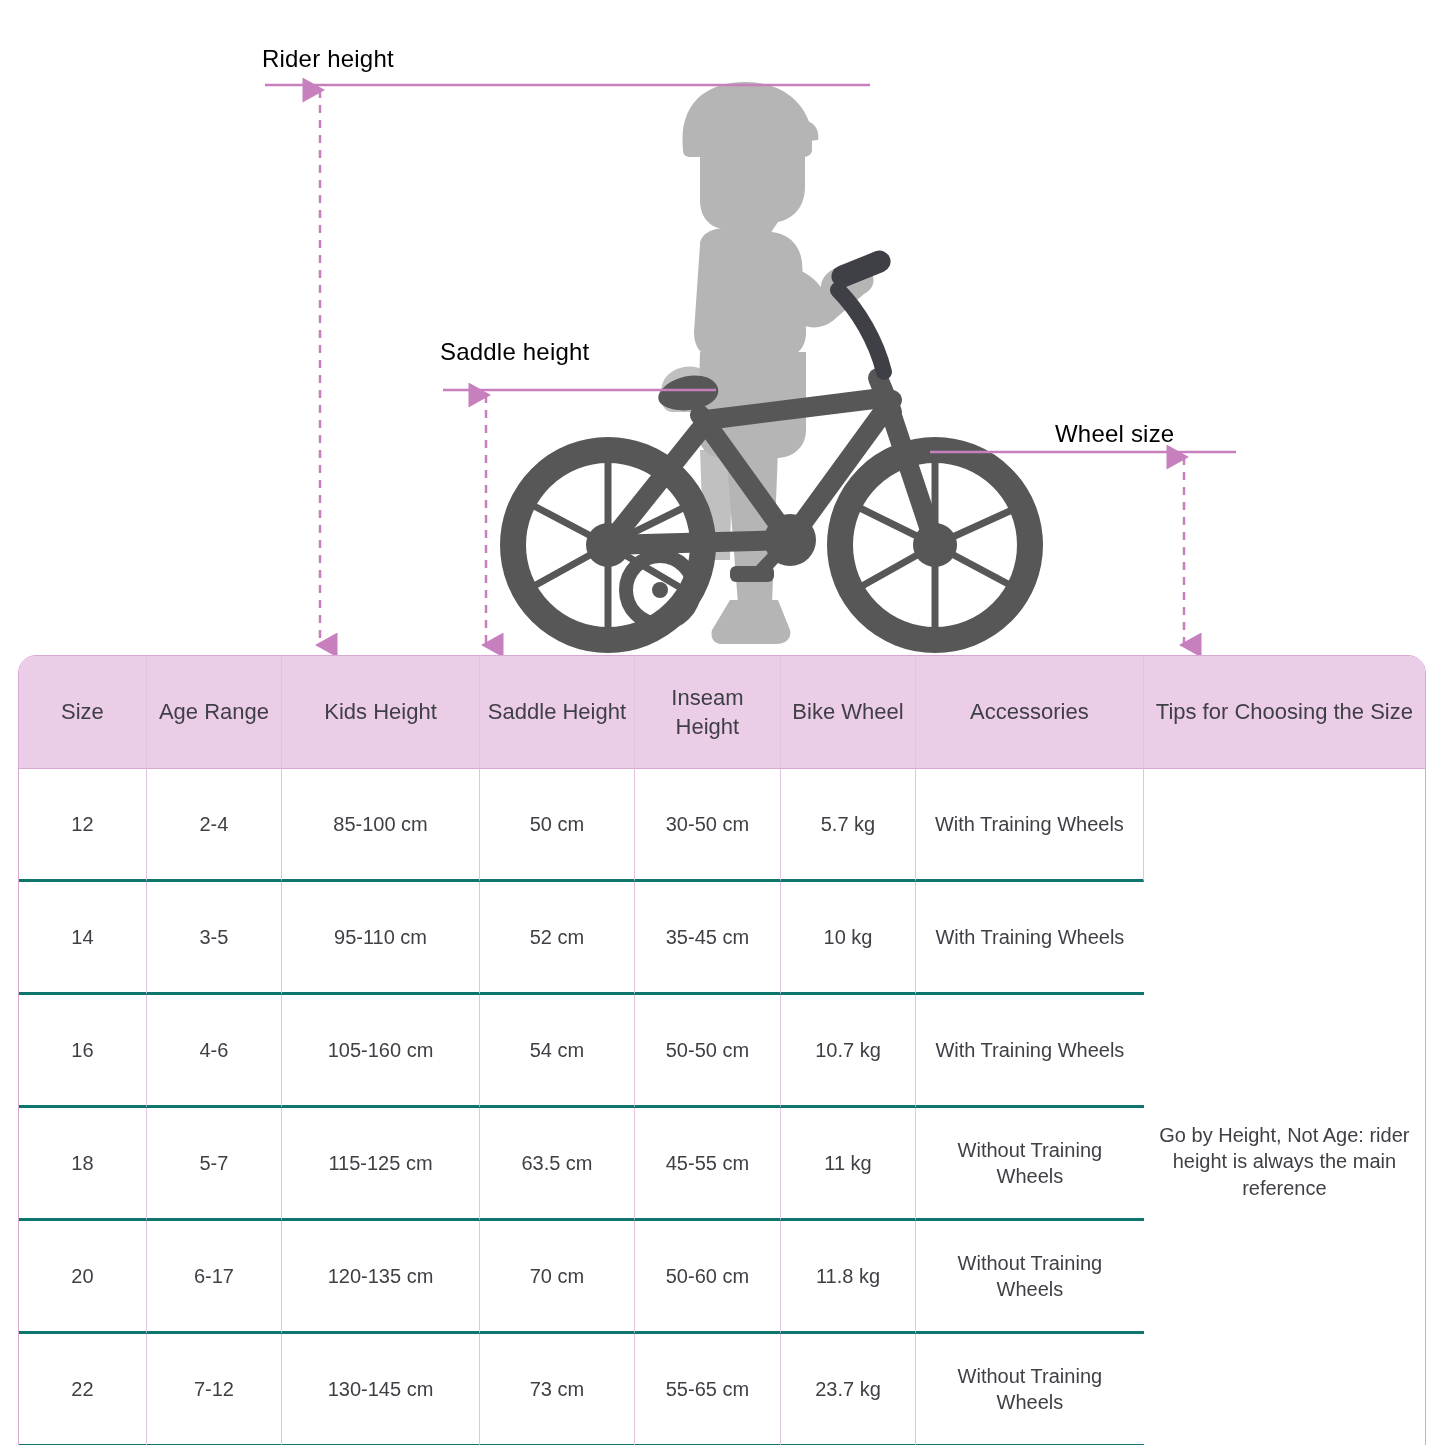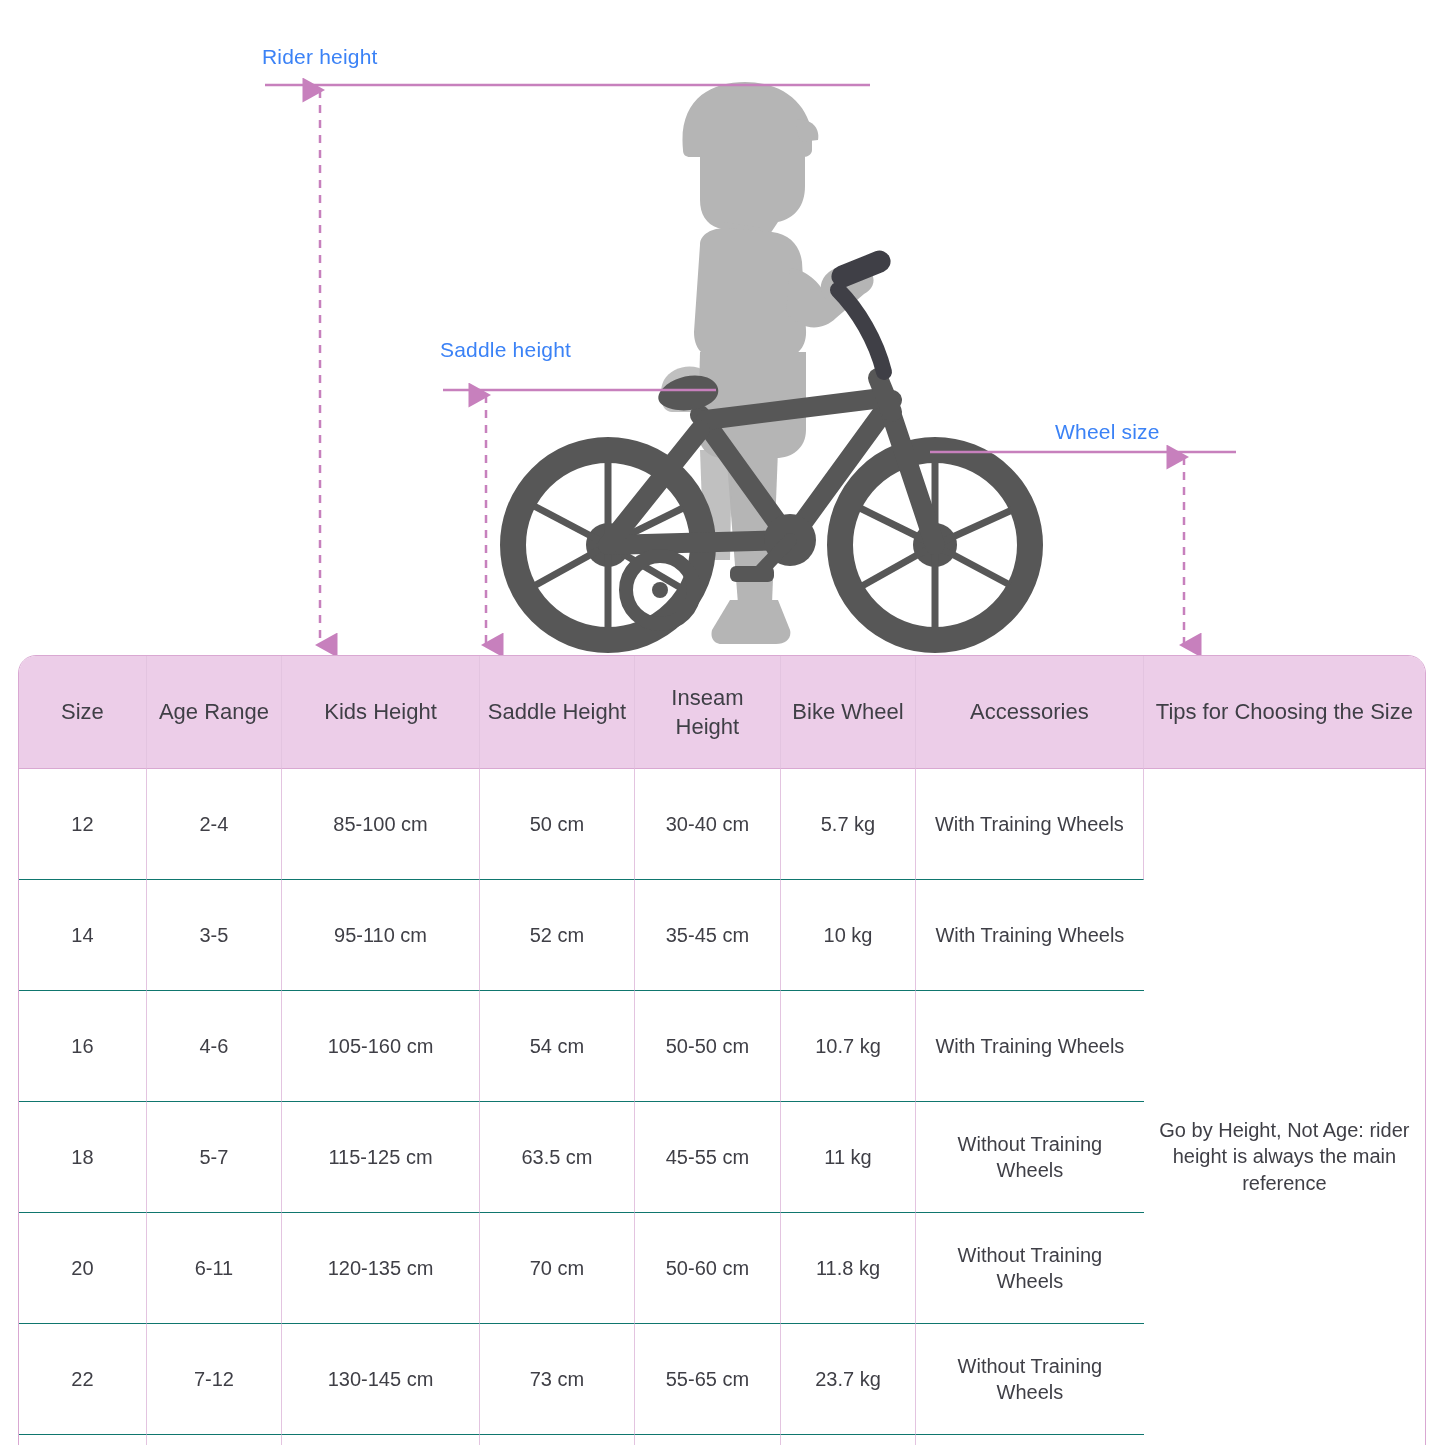--- a/index.html
+++ b/index.html
@@ -22,22 +22,22 @@
     left: 0;
     top: 0;
     width: 1445px;
     height: 660px;
   }
   #illustration svg {
     display: block;
   }
   .anno-label {
     position: absolute;
-    font-size: 21px;
-    color: #3b82f6;
+    font-size: 24px;
+    color: #000000;
     letter-spacing: 0.2px;
     white-space: nowrap;
   }
   #label-rider { left: 262px; top: 45px; }
   #label-saddle { left: 440px; top: 338px; }
   #label-wheel { left: 1055px; top: 420px; text-align: right; }
 
   
   #size-table-wrap {
     position: absolute;
@@ -53,21 +53,21 @@
     font-size: 20px;
     color: #3f3f46;
     border: 1px solid #d9a8d2;
     border-radius: 18px;
     overflow: hidden;
     background: #ffffff;
   }
   table.size-table th,
   table.size-table td {
     border-right: 1px solid #e3c4e0;
-    border-bottom: 1px solid #0f766e;
+    border-bottom: 3px solid #0f766e;
     text-align: center;
     vertical-align: middle;
     padding: 10px 6px;
     line-height: 1.32;
   }
   table.size-table th:last-child,
   table.size-table td:last-child {
     border-right: none;
   }
   table.size-table tr:last-child td {
@@ -258,21 +258,21 @@
         <th>Accessories</th>
         <th>Tips for Choosing the Size</th>
       </tr>
     </thead>
     <tbody>
       <tr>
         <td>12</td>
         <td>2-4</td>
         <td>85-100 cm</td>
         <td>50 cm</td>
-        <td>30-40 cm</td>
+        <td>30-50 cm</td>
         <td>5.7 kg</td>
         <td>With Training Wheels</td>
         <td class="tips-cell" rowspan="7">Go by Height, Not Age: rider height is always the main reference</td>
       </tr>
       <tr>
         <td>14</td>
         <td>3-5</td>
         <td>95-110 cm</td>
         <td>52 cm</td>
         <td>35-45 cm</td>
@@ -292,21 +292,21 @@
         <td>18</td>
         <td>5-7</td>
         <td>115-125 cm</td>
         <td>63.5 cm</td>
         <td>45-55 cm</td>
         <td>11 kg</td>
         <td>Without Training Wheels</td>
       </tr>
       <tr>
         <td>20</td>
-        <td>6-11</td>
+        <td>6-17</td>
         <td>120-135 cm</td>
         <td>70 cm</td>
         <td>50-60 cm</td>
         <td>11.8 kg</td>
         <td>Without Training Wheels</td>
       </tr>
       <tr>
         <td>22</td>
         <td>7-12</td>
         <td>130-145 cm</td>

